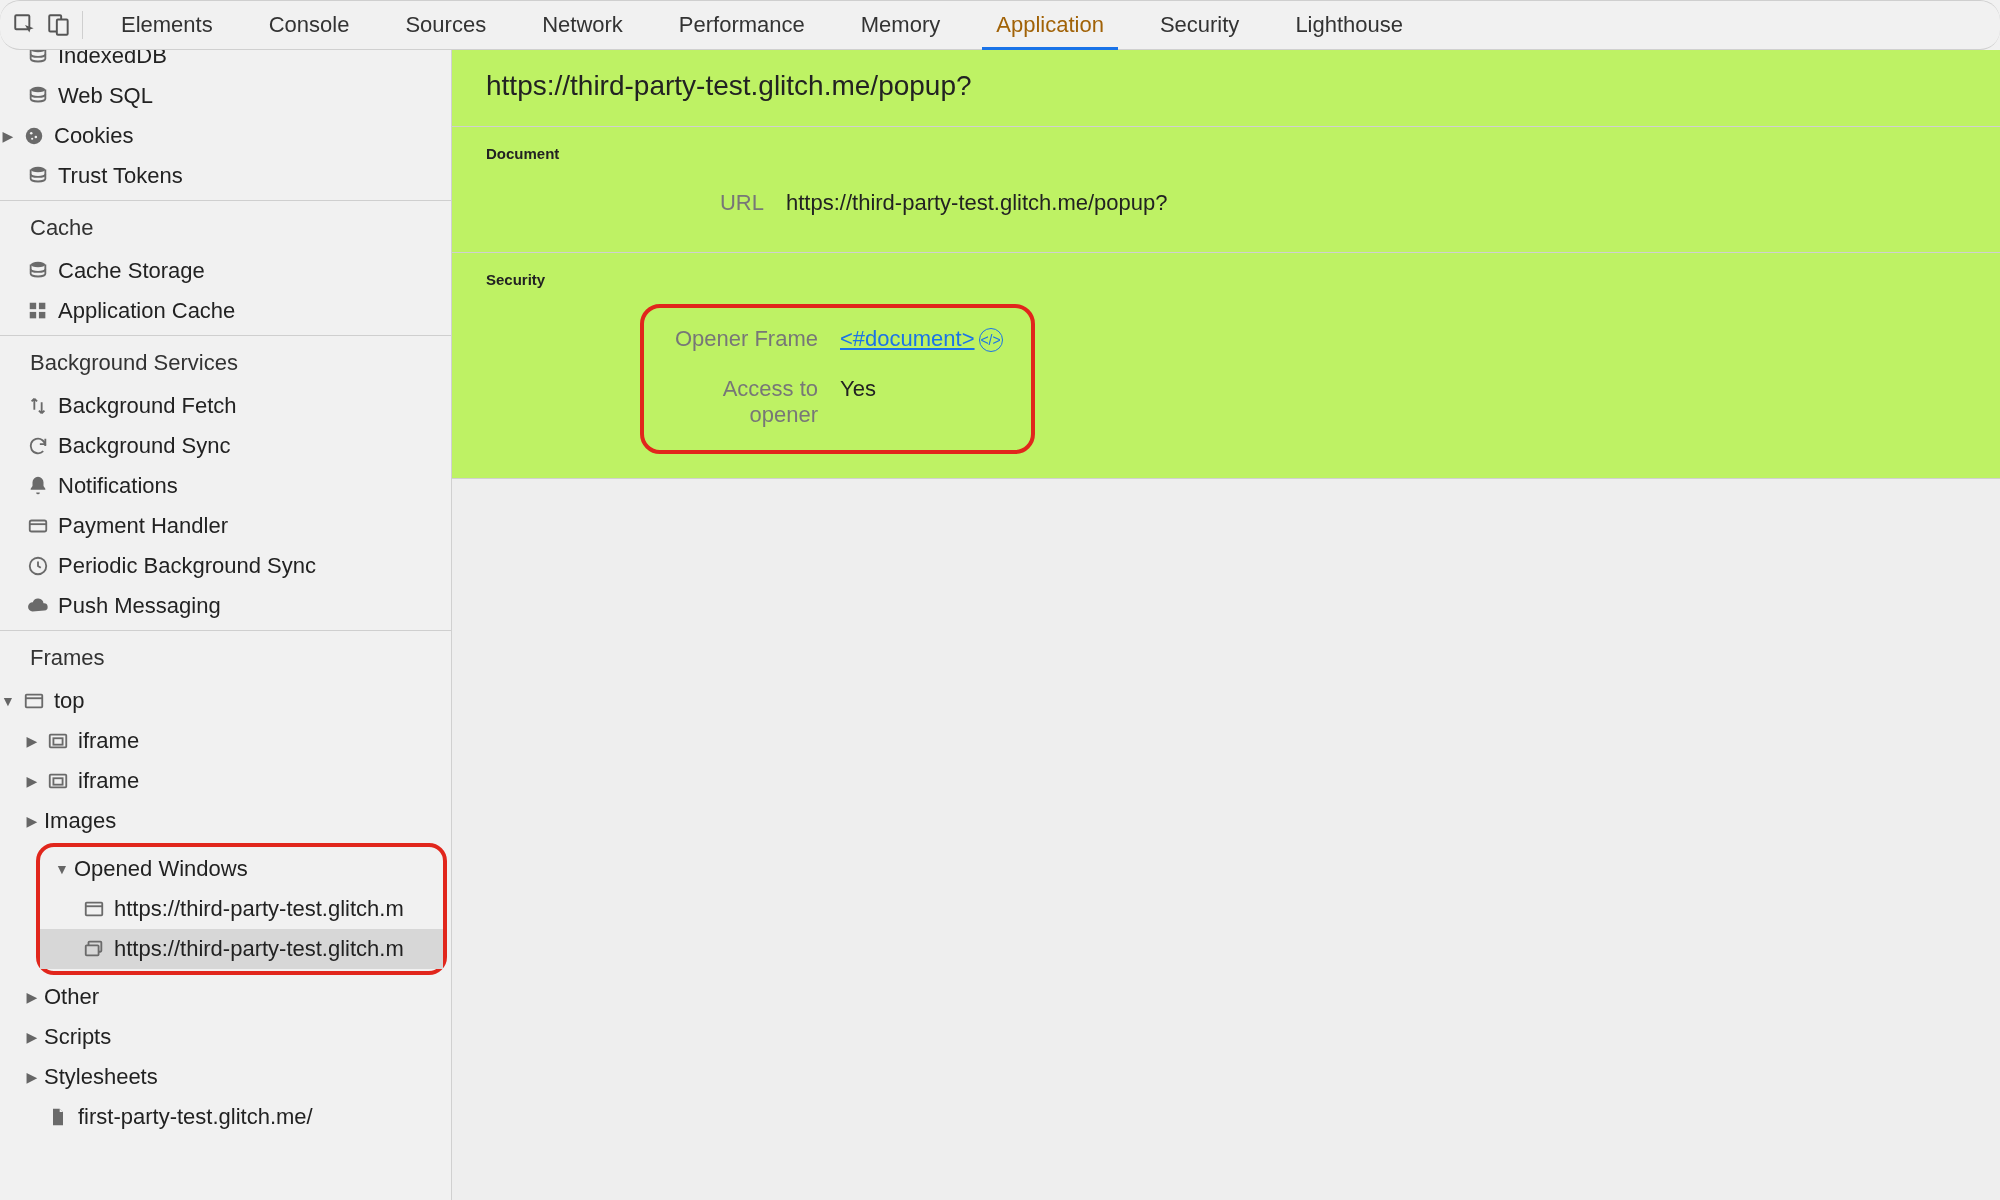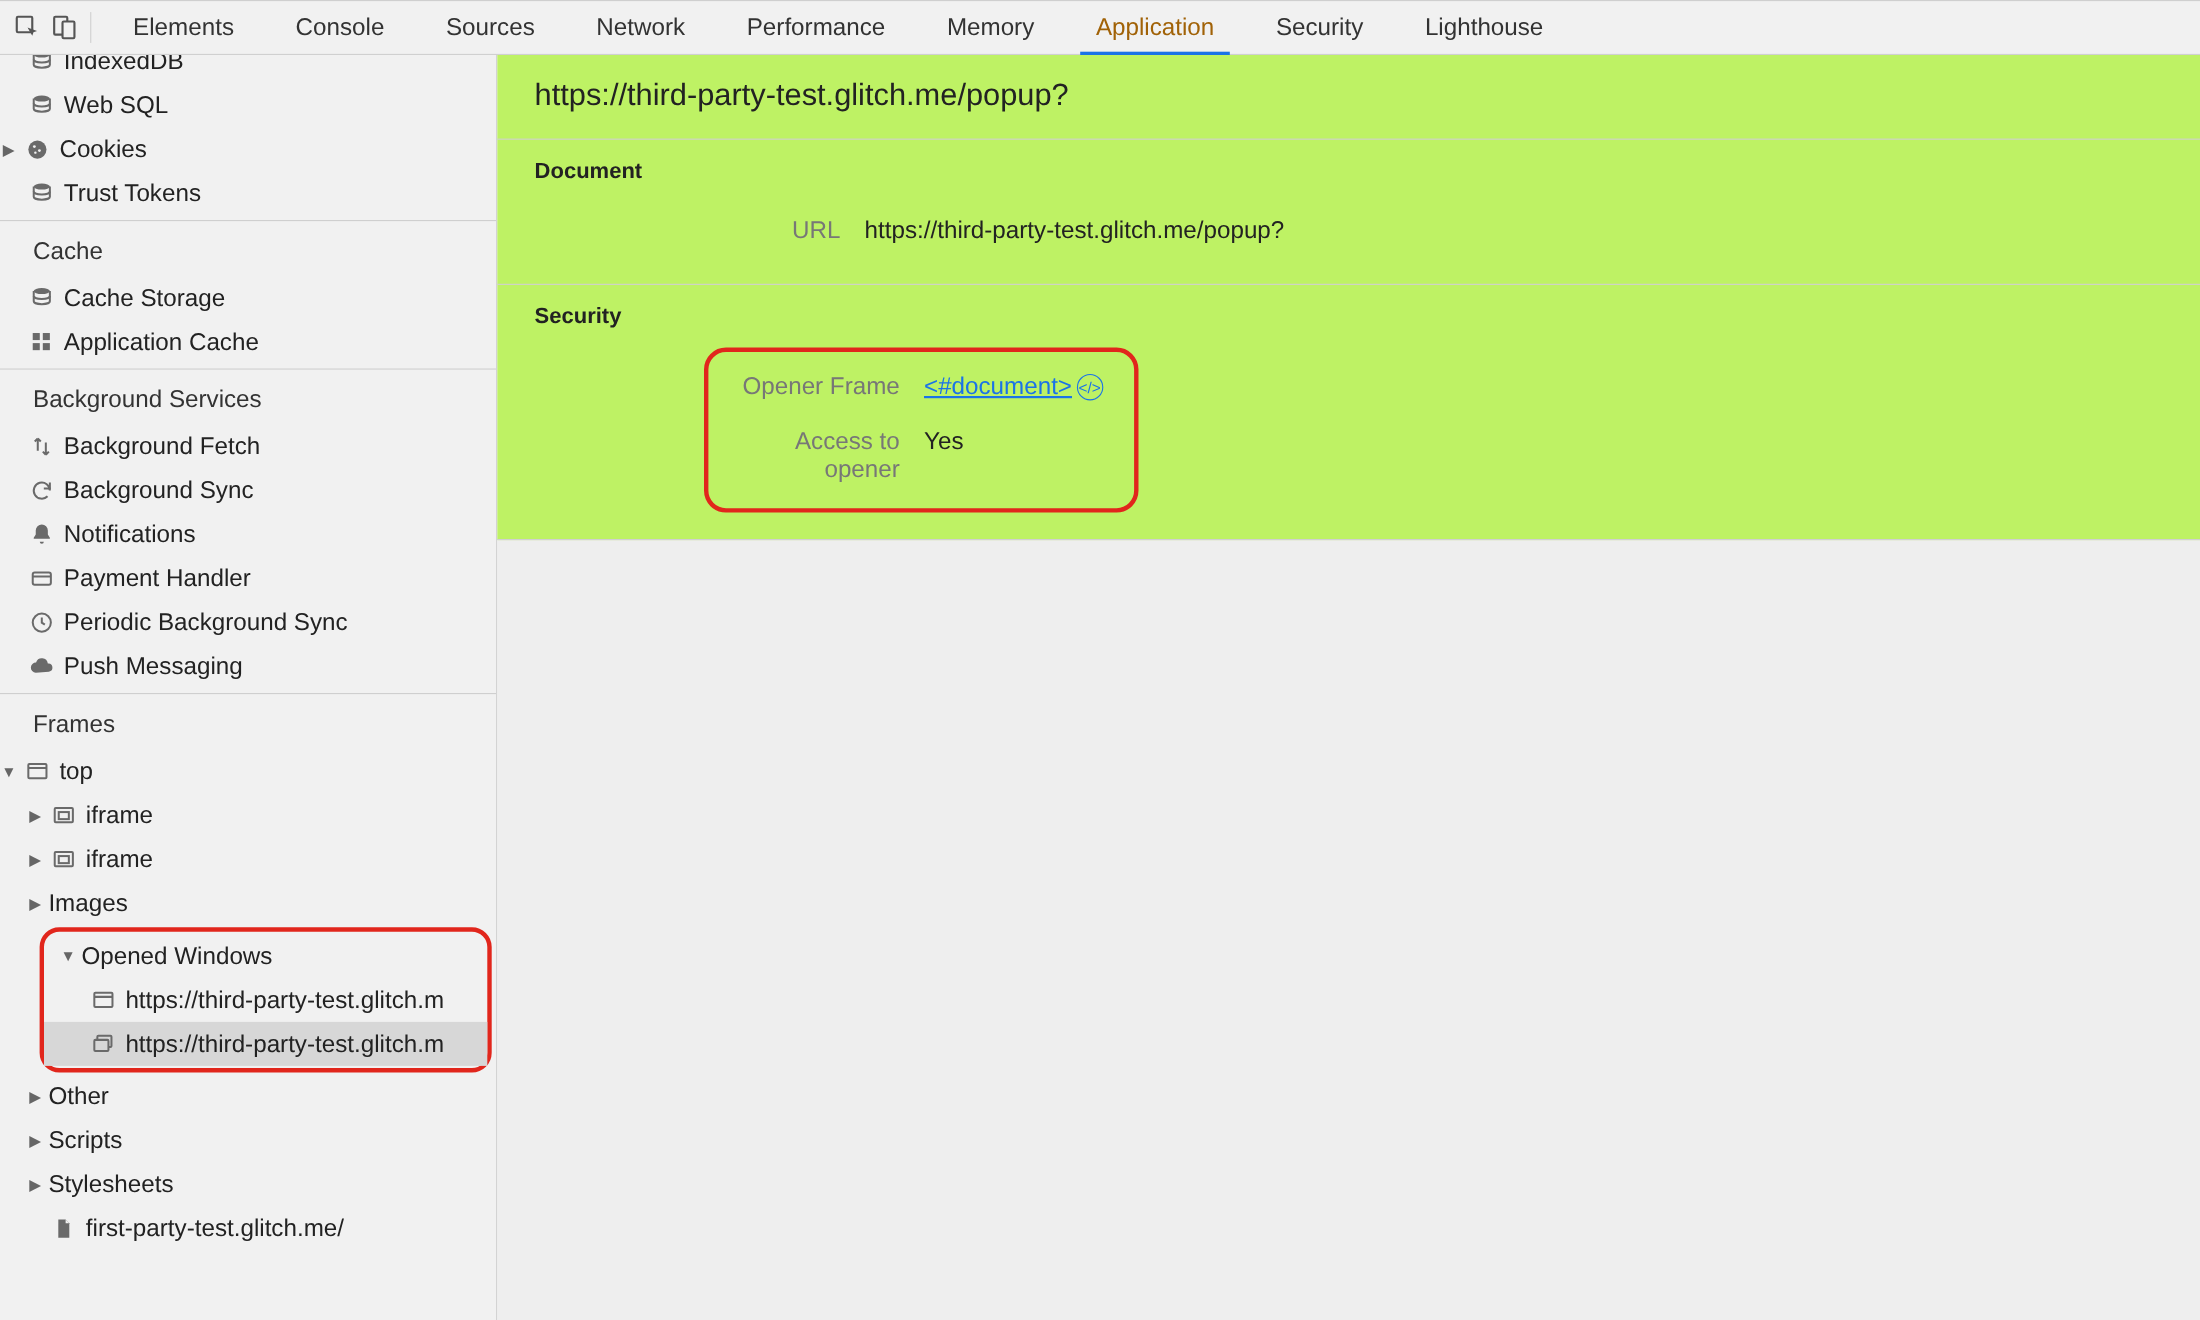--- a/index.html
+++ b/index.html
@@ -7,20 +7,21 @@
 
   
   .tabbar {
     height: 50px;
     background: #f1f1f1;
     border-bottom: 1px solid #d0d0d0;
     border-top: 1px solid #cfcfcf;
     display: flex;
     align-items: center;
     padding-left: 8px;
+    border-radius: 20px;
   }
   .tabbar .tool-icon {
     width: 34px; height: 34px;
     display: inline-flex; align-items: center; justify-content: center;
     color: #555;
   }
   .tabbar .sep { width:1px; height:28px; background:#cfcfcf; margin:0 10px 0 6px; }
   .tabs { display:flex; align-items:stretch; height:100%; }
   .tab {
     display:flex; align-items:center;
@@ -59,21 +60,21 @@
   .title-row {
     padding: 20px 34px 24px 34px;
     font-size:28px;
     border-bottom:1px solid #d0d0d0;
   }
   .section {
     border-bottom:1px solid #d0d0d0;
     padding: 18px 34px 24px 34px;
   }
   .section h3 {
-    font-size:20px; font-weight:700; color:#222; margin-bottom:16px;
+    font-size:15px; font-weight:700; color:#222; margin-bottom:16px;
   }
   .kv-row {
     display:flex; align-items:flex-start;
     font-size:22px;
     padding:12px 0;
   }
   .kv-row .k { width: 300px; text-align:right; color:#777; padding-right:22px; }
   .kv-row .v { color:#222; }
   .kv-row .v a { color:#1a73e8; text-decoration:underline; }
   .inline-icon { display:inline-flex; align-items:center; justify-content:center; width:24px; height:24px; border:1.5px solid #1a73e8; border-radius:50%; color:#1a73e8; font-size:14px; margin-left:4px; vertical-align:middle; }

